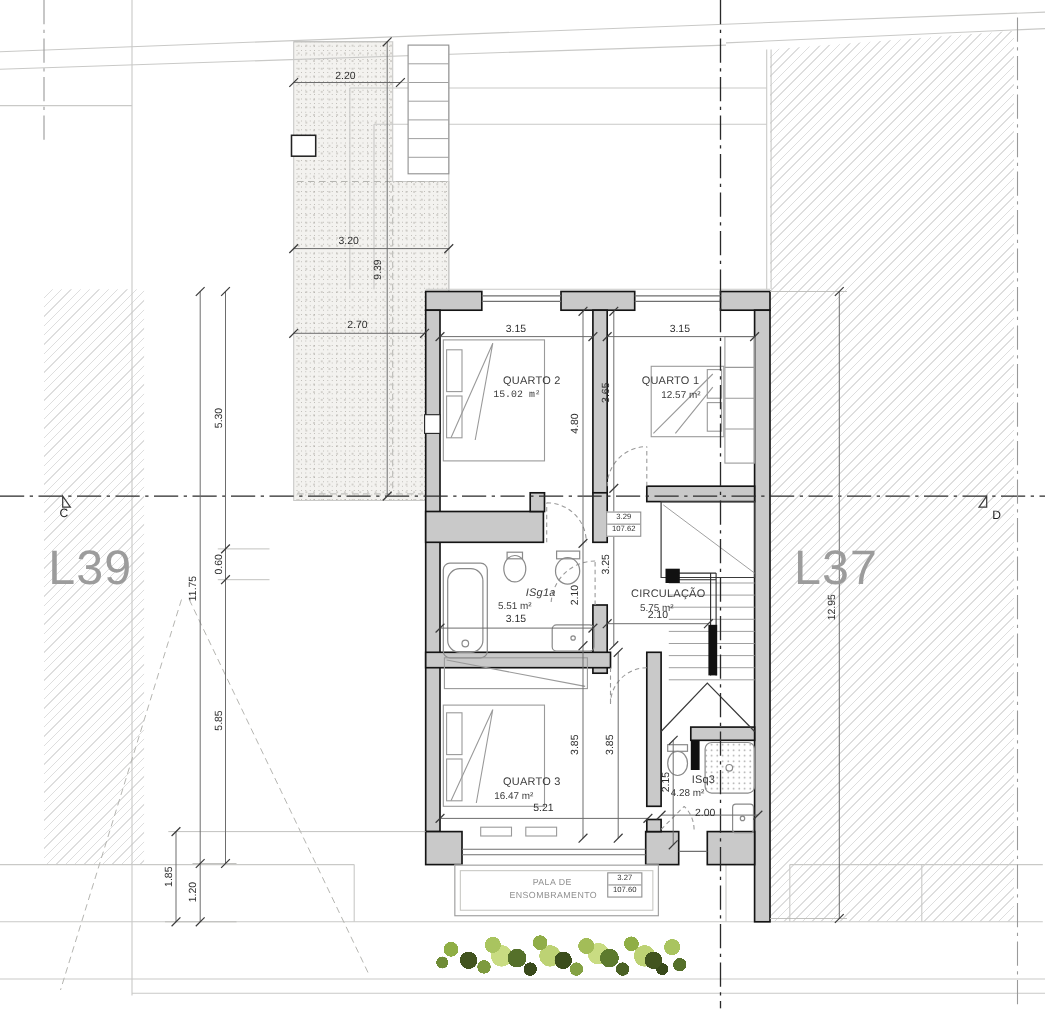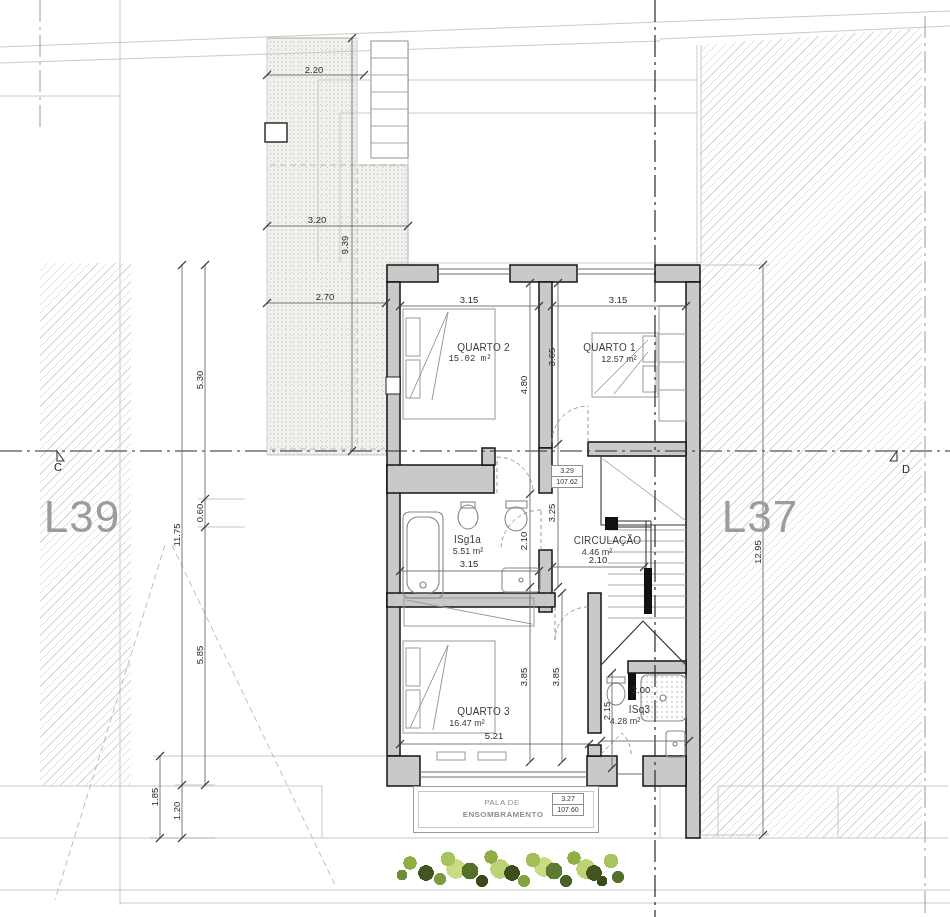--- a/index.html
+++ b/index.html
@@ -323,38 +323,38 @@
     <span class="t v" style="left:523px;top:385px;">4.80</span>
     <span class="t v" style="left:551px;top:357px;">3.65</span>
     <span class="t v" style="left:551px;top:513px;">3.25</span>
     <span class="t v" style="left:523px;top:541px;">2.10</span>
     <span class="t" style="left:469px;top:563px;">3.15</span>
     <span class="t" style="left:598px;top:559px;">2.10</span>
     <span class="t v" style="left:523px;top:677px;">3.85</span>
     <span class="t v" style="left:555px;top:677px;">3.85</span>
     <span class="t" style="left:494px;top:735px;">5.21</span>
     <span class="t v" style="left:606px;top:711px;">2.15</span>
-    <span class="t" style="left:641px;top:689px;">2.00</span>
+    <span class="t" style="left:641px;top:739px;">2.00</span>
 
     <span class="t v" style="left:199px;top:380px;">5.30</span>
     <span class="t v" style="left:176px;top:535px;">11.75</span>
     <span class="t v" style="left:199px;top:513px;">0.60</span>
     <span class="t v" style="left:199px;top:655px;">5.85</span>
     <span class="t v" style="left:154px;top:797px;">1.85</span>
     <span class="t v" style="left:176px;top:811px;">1.20</span>
     <span class="t v" style="left:757px;top:552px;">12.95</span>
 
     <span class="t room" style="left:470px;top:347px;">QUARTO 2</span>
     <span class="t area" style="left:470px;top:359px;font-family:Liberation Mono, monospace;">15.02 m²</span>
     <span class="t room" style="left:596px;top:347px;">QUARTO 1</span>
     <span class="t area" style="left:599px;top:359px;margin-left:20px;">12.57 m²</span>
-    <span class="t room" style="left:454px;top:539px;">ISg1a</span>
+    <span class="t room" style="left:478px;top:539px;font-style:italic;">ISg1a</span>
     <span class="t area" style="left:468px;top:551px;">5.51 m²</span>
     <span class="t room" style="left:594px;top:540px;">CIRCULAÇÃO</span>
-    <span class="t area" style="left:597px;top:552px;">4.46 m²</span>
+    <span class="t area" style="left:597px;top:552px;">5.75 m²</span>
     <span class="t room" style="left:470px;top:711px;">QUARTO 3</span>
     <span class="t area" style="left:467px;top:723px;">16.47 m²</span>
     <span class="t room" style="left:626px;top:709px;">ISq3</span>
     <span class="t area" style="left:625px;top:721px;">4.28 m²</span>
     <span class="t pala-t" style="left:502px;top:802px;">PALA DE</span>
-    <span class="t pala-t" style="left:503px;top:814px;font-weight:bold;">ENSOMBRAMENTO</span>
+    <span class="t pala-t" style="left:503px;top:814px;">ENSOMBRAMENTO</span>
   </div>
 </div>
 
 </body></html>

